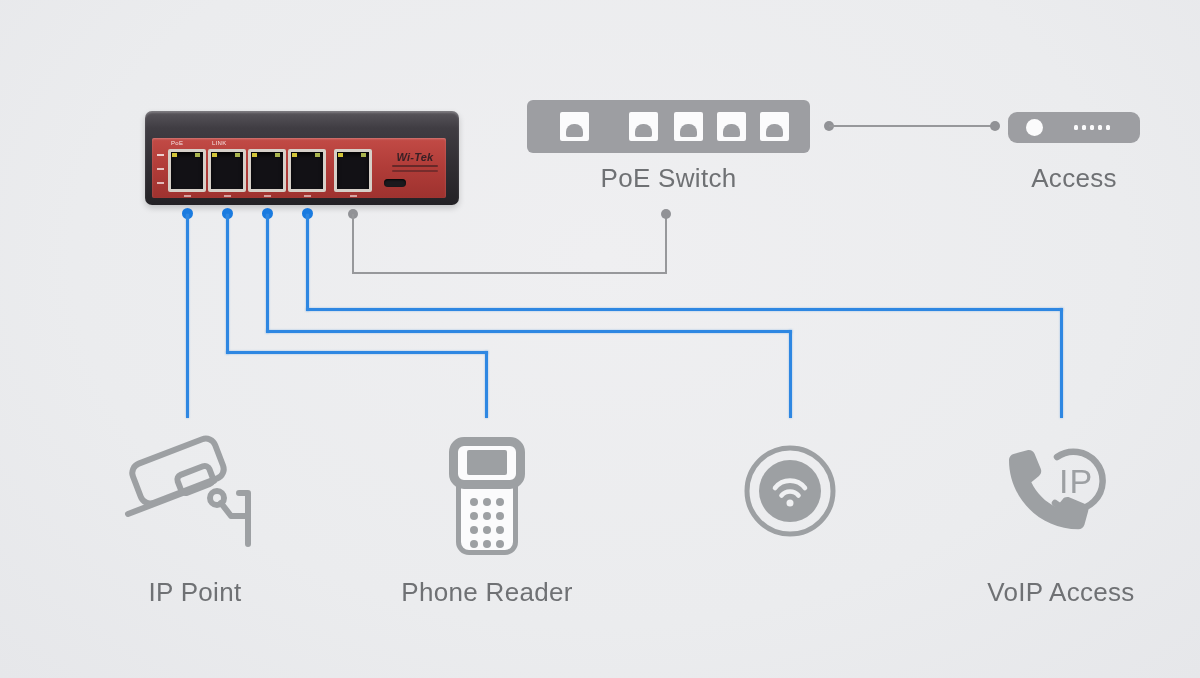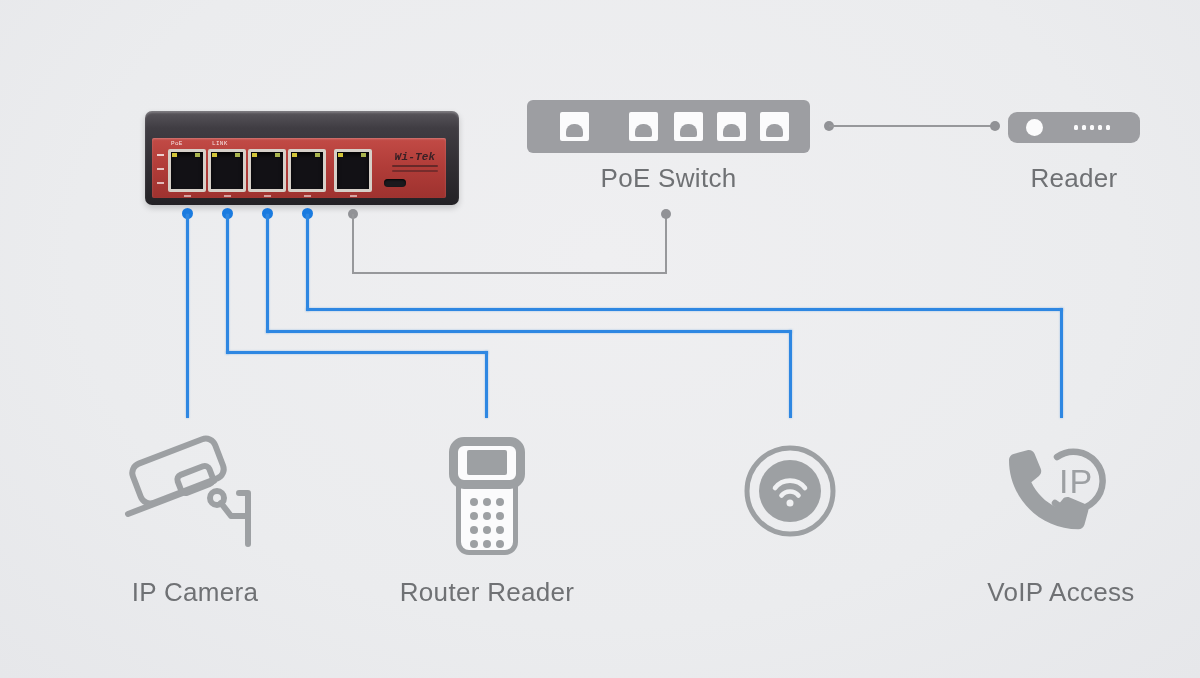--- a/index.html
+++ b/index.html
@@ -7,21 +7,21 @@
   .stage{position:relative;width:1200px;height:678px;overflow:hidden;
     background:radial-gradient(ellipse at 50% 38%, #efeff1 0%, #ebecee 62%, #e6e7ea 100%);}
   .abs{position:absolute;}
 
   
   .chassis{left:145px;top:111px;width:314px;height:94px;border-radius:7px;
     background:linear-gradient(180deg,#59565c 0%,#403d43 18%,#322f34 55%,#232125 100%);
     box-shadow:inset 0 2px 2px rgba(255,255,255,.22), 0 3px 6px rgba(0,0,0,.18);}
   .face{position:absolute;left:7px;right:13px;top:27px;bottom:7px;border-radius:2px;
     background:linear-gradient(180deg,#c24b46 0%,#b23d39 45%,#9e322f 100%);
-    box-shadow:inset 0 1px 2px rgba(255,255,255,.25);font-family:Liberation Mono, monospace;}
+    box-shadow:inset 0 1px 2px rgba(255,255,255,.25);}
   .leds{position:absolute;left:5px;top:16px;width:7px;height:2px;background:rgba(255,255,255,.75);
     box-shadow:0 14px 0 rgba(255,255,255,.7), 0 28px 0 rgba(255,255,255,.65);}
   .flabel{position:absolute;top:2px;font-size:6px;line-height:7px;color:rgba(255,255,255,.85);letter-spacing:.3px;}
   .f1{left:19px;} .f2{left:60px;}
   .port{position:absolute;top:11px;width:38px;height:43px;box-sizing:border-box;
     background:#121115;border:3px solid #d6d0c8;border-radius:2px;
     box-shadow:inset 0 3px 4px rgba(0,0,0,.8);}
   .port::before{content:'';position:absolute;left:1px;top:1px;width:5px;height:4px;
     background:#d2c438;box-shadow:23px 0 0 #a9b44d;}
   .port::after{content:'';position:absolute;left:50%;bottom:-8px;width:7px;height:2px;margin-left:-3px;
@@ -93,21 +93,21 @@
     <div class="pport" style="left:147px"></div>
     <div class="pport" style="left:190px"></div>
     <div class="pport" style="left:233px"></div>
   </div>
   <div class="nlabel abs" style="left:527px;top:163px;width:283px">PoE Switch</div>
 
   <div class="routericon abs">
     <div class="rcircle"></div>
     <div class="rdots"></div>
   </div>
-  <div class="nlabel abs" style="left:1008px;top:163px;width:132px">Reader</div>
+  <div class="nlabel abs" style="left:1008px;top:163px;width:132px">Access</div>
 
   <div>
     <div class="gdot abs" style="left:824px;top:121px"></div>
     <div class="gseg abs" style="left:829px;top:125px;width:166px;height:2px"></div>
     <div class="gdot abs" style="left:990px;top:121px"></div>
   </div>
 
   <div>
     <div class="gdot abs" style="left:348px;top:209px"></div>
     <div class="gseg abs" style="left:352px;top:214px;width:2px;height:60px"></div>
@@ -142,41 +142,41 @@
   <svg class="abs" style="left:120px;top:430px" width="145" height="122" viewBox="0 0 145 122">
     <g stroke="#9da0a3" stroke-width="6" fill="none" stroke-linejoin="round" stroke-linecap="round">
       <rect x="14" y="20" width="88" height="42" rx="10" transform="rotate(-21 58 41)"></rect>
       <rect x="58" y="40" width="34" height="19" rx="5" transform="rotate(-21 75 49)"></rect>
       <line x1="8" y1="84" x2="94" y2="51"></line>
       <circle cx="97" cy="68" r="7"></circle>
       <path d="M 101 73 L 111 86 L 128 86"></path>
       <path d="M 119 63 L 128 63 L 128 114"></path>
     </g>
   </svg>
-  <div class="dlabel abs" style="left:95px;top:577px;width:200px">IP Camera</div>
+  <div class="dlabel abs" style="left:95px;top:577px;width:200px">IP Point</div>
 
   <div class="reader abs">
     <div class="reader-body">
       <span class="kdot" style="left:9px;top:12px"></span>
       <span class="kdot" style="left:22px;top:12px"></span>
       <span class="kdot" style="left:35px;top:12px"></span>
       <span class="kdot" style="left:9px;top:26px"></span>
       <span class="kdot" style="left:22px;top:26px"></span>
       <span class="kdot" style="left:35px;top:26px"></span>
       <span class="kdot" style="left:9px;top:40px"></span>
       <span class="kdot" style="left:22px;top:40px"></span>
       <span class="kdot" style="left:35px;top:40px"></span>
       <span class="kdot" style="left:9px;top:54px"></span>
       <span class="kdot" style="left:22px;top:54px"></span>
       <span class="kdot" style="left:35px;top:54px"></span>
     </div>
     <div class="reader-head"></div>
     <div class="reader-screen"></div>
   </div>
-  <div class="dlabel abs" style="left:357px;top:577px;width:260px">Router Reader</div>
+  <div class="dlabel abs" style="left:357px;top:577px;width:260px">Phone Reader</div>
 
   <svg class="abs" style="left:742px;top:443px" width="96" height="96" viewBox="0 0 96 96">
     <circle cx="48" cy="48" r="43" fill="none" stroke="#9da0a3" stroke-width="5"></circle>
     <circle cx="48" cy="48" r="31" fill="#9da0a3"></circle>
     <g stroke="#eff0f2" stroke-width="4.6" fill="none" stroke-linecap="round">
       <path d="M 33 45 a 19 19 0 0 1 30 0"></path>
       <path d="M 39.5 52.5 a 11 11 0 0 1 17 0"></path>
     </g>
     <circle cx="48" cy="60" r="3.5" fill="#eff0f2"></circle>
   </svg>

